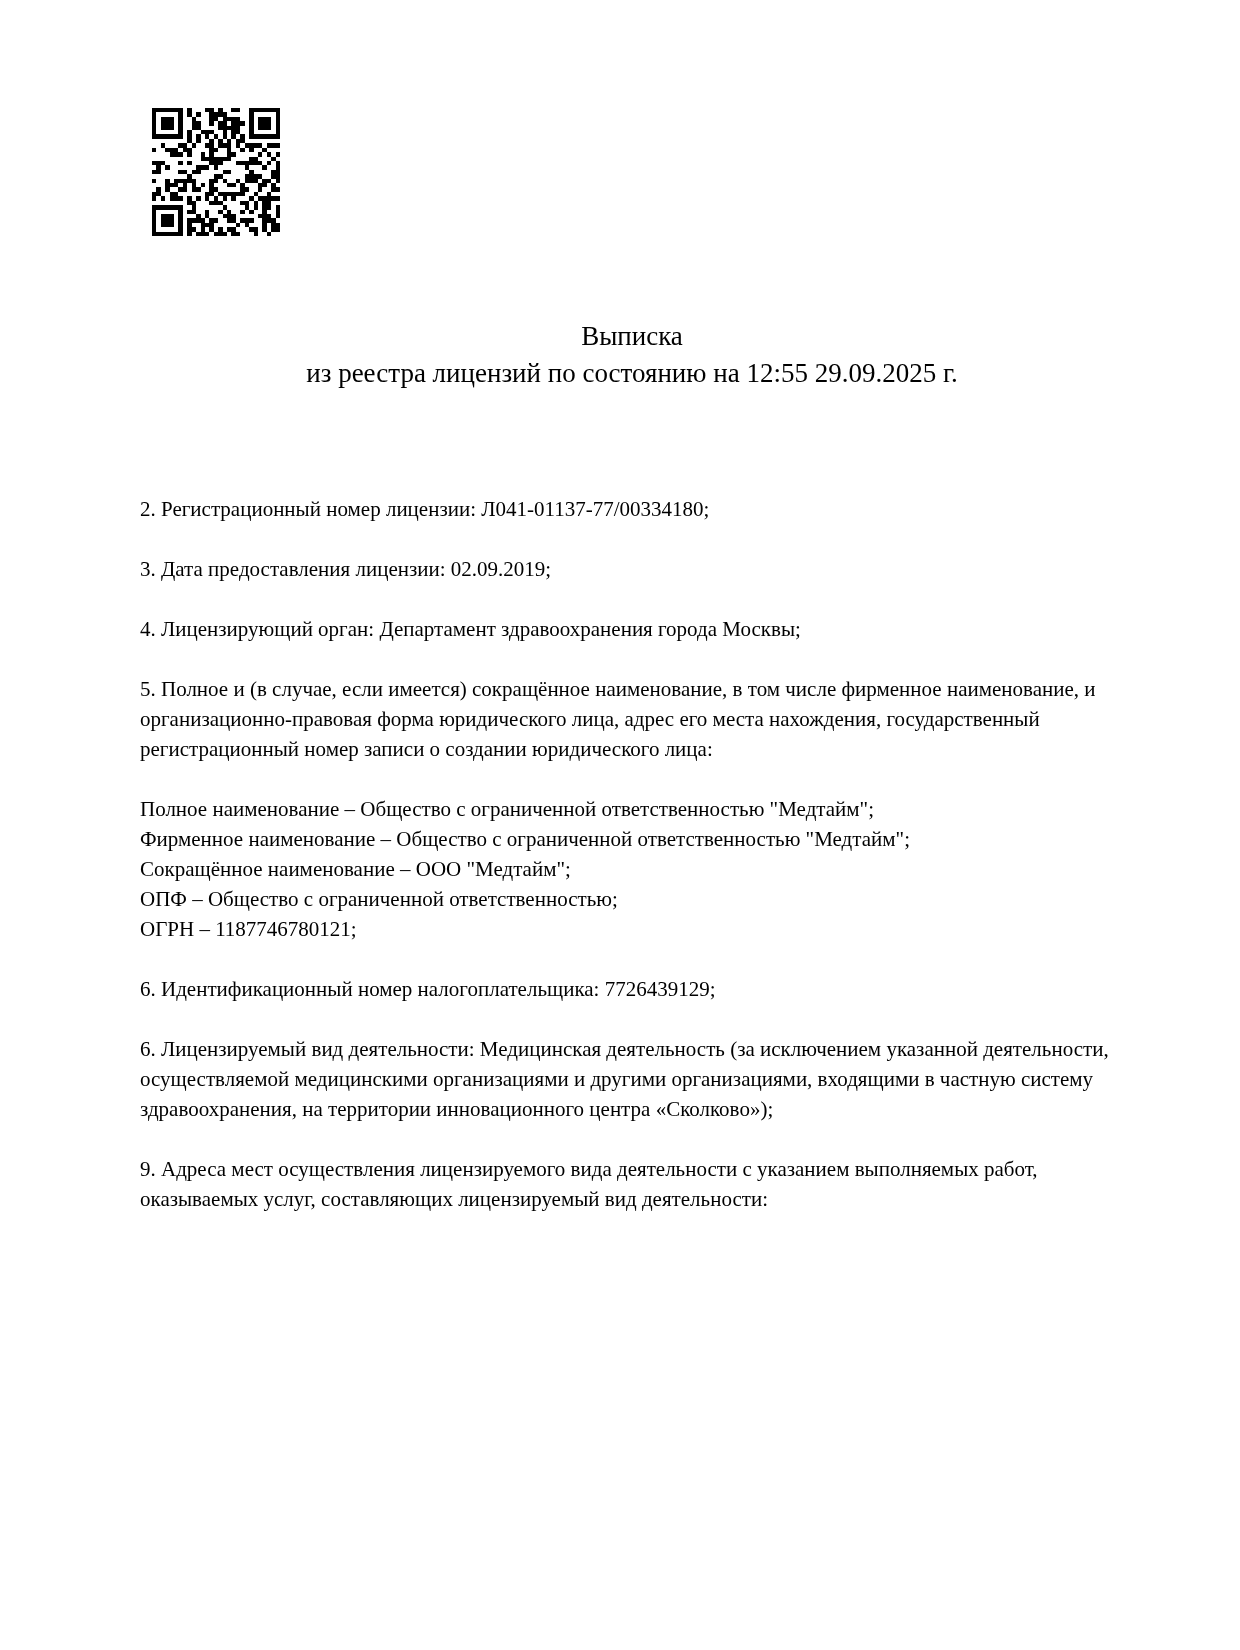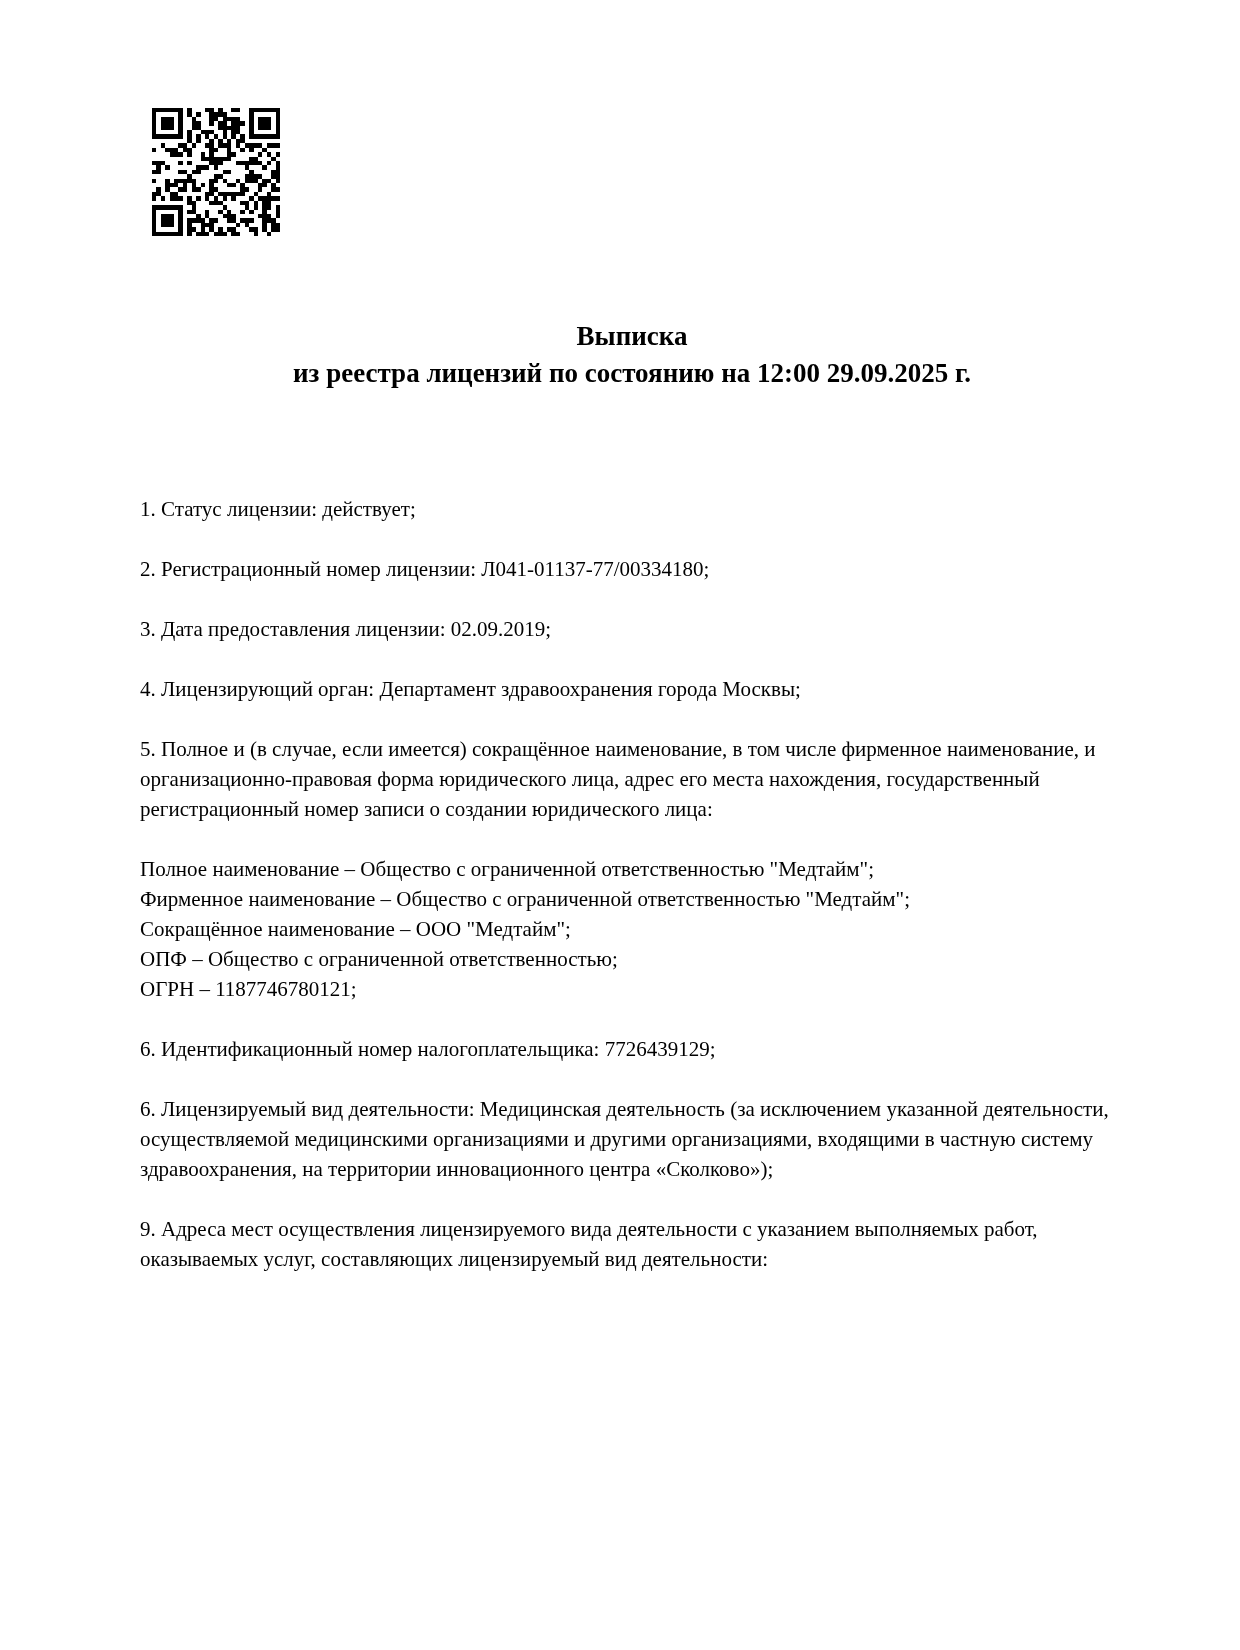--- a/index.html
+++ b/index.html
@@ -23,21 +23,21 @@
     width: 128px;
     height: 128px;
   }
   .qr svg { display: block; width: 128px; height: 128px; }
   .title {
     position: absolute;
     left: 140px;
     top: 318px;
     width: 984px;
     text-align: center;
-    font-weight: bold;
+    font-weight: normal;
     font-size: 27px;
     line-height: 37px;
   }
   .note {
     position: absolute;
     left: 140px;
     top: 414px;
     width: 984px;
     text-align: right;
     font-size: 17.5px;
@@ -472,26 +472,25 @@
           <rect x="18" y="28" width="1" height="1"></rect>
           <rect x="19" y="28" width="1" height="1"></rect>
           <rect x="23" y="28" width="1" height="1"></rect>
           <rect x="26" y="28" width="1" height="1"></rect>
         </g>
       </svg>
     </div>
 
   <div class="title">
     <div>Выписка</div>
-    <div>из реестра лицензий по состоянию на 12:00 29.09.2025 г.</div>
+    <div>из реестра лицензий по состоянию на 12:55 29.09.2025 г.</div>
   </div>
 
 
   <div class="content">
-    <p class="para">1. Статус лицензии: действует;</p>
     <p class="para">2. Регистрационный номер лицензии: Л041-01137-77/00334180;</p>
     <p class="para">3. Дата предоставления лицензии: 02.09.2019;</p>
     <p class="para">4. Лицензирующий орган: Департамент здравоохранения города Москвы;</p>
     <p class="para">5. Полное и (в случае, если имеется) сокращённое наименование, в том числе фирменное наименование, и организационно-правовая форма юридического лица, адрес его места нахождения, государственный регистрационный номер записи о создании юридического лица:</p>
 
     <div class="detail-block">
       <div class="detail-line">Полное наименование – Общество с ограниченной ответственностью "Медтайм";</div>
       <div class="detail-line">Фирменное наименование – Общество с ограниченной ответственностью "Медтайм";</div>
       <div class="detail-line">Сокращённое наименование – ООО "Медтайм";</div>
       <div class="detail-line">ОПФ – Общество с ограниченной ответственностью;</div>

